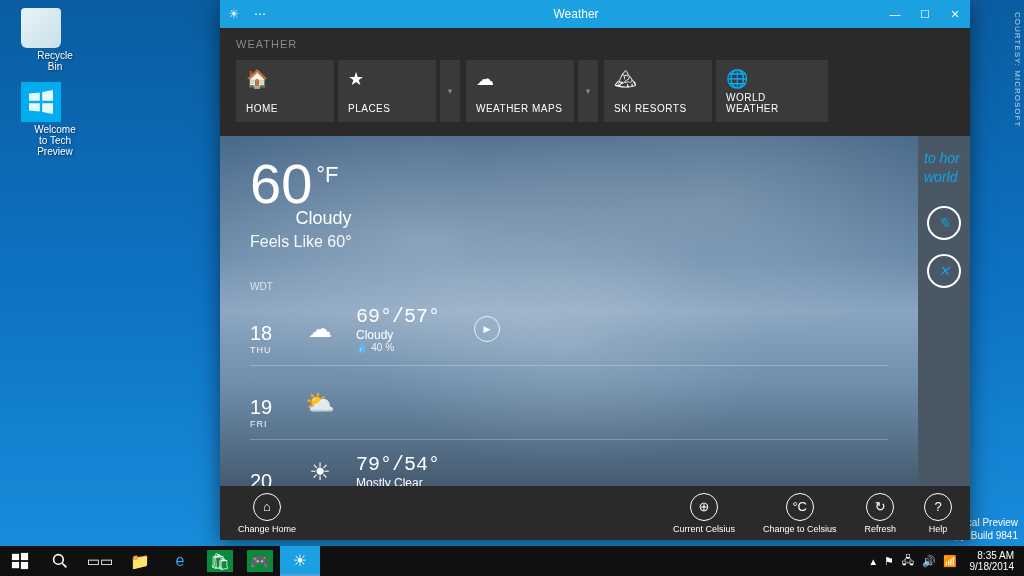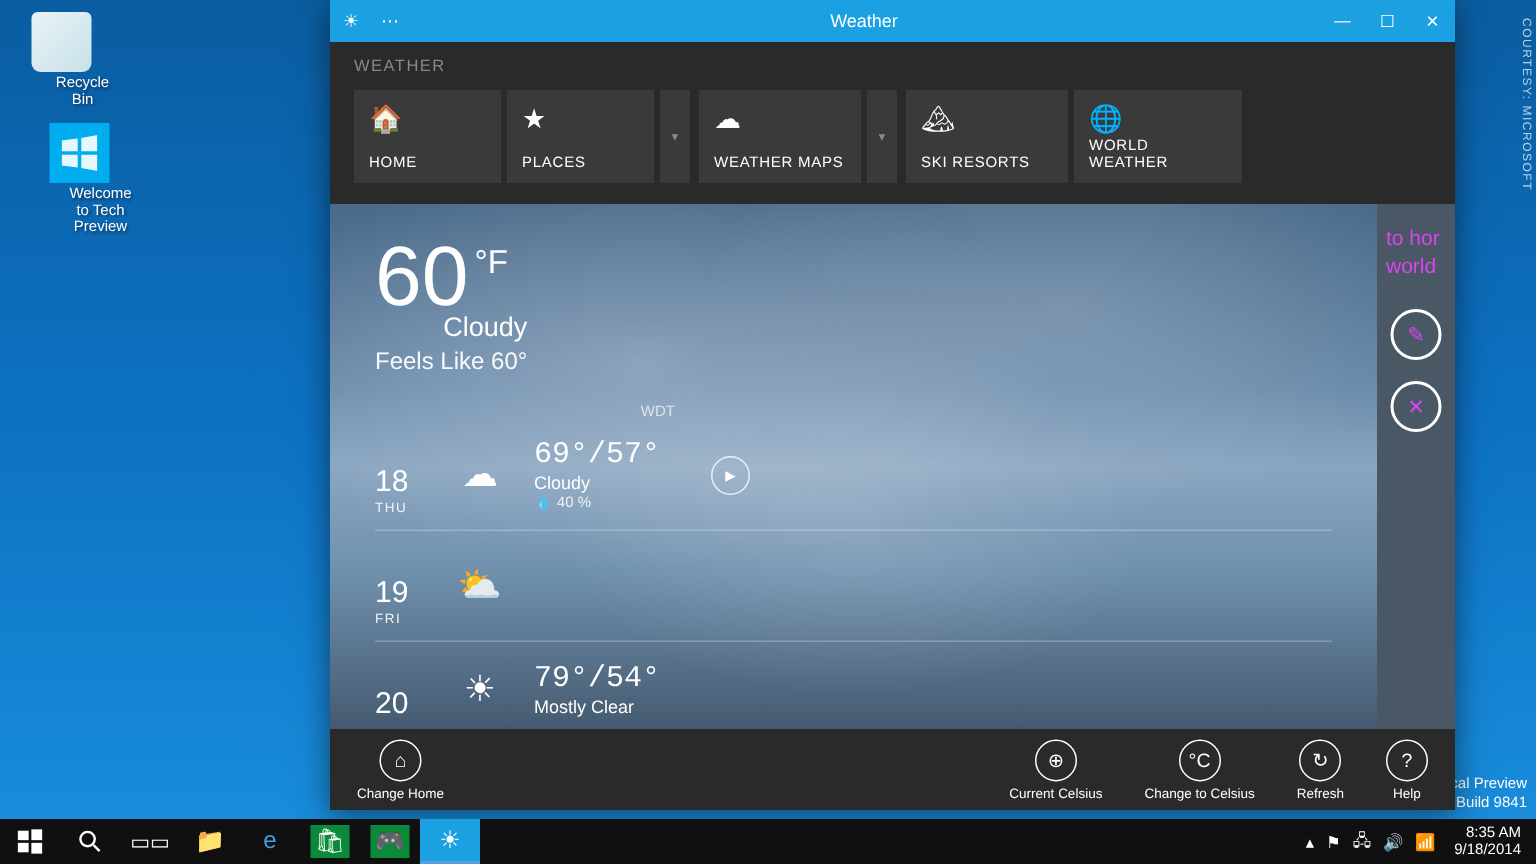--- a/index.html
+++ b/index.html
@@ -53,52 +53,52 @@
     
     .current { display:flex; padding: 20px 30px 10px; align-items:flex-start;text-align:right; }
     .cur-main { }
     .cur-temp { font-size: 56px; font-weight:200; display:flex; align-items:flex-start; line-height:1; }
     .cur-temp .unit { font-size: 22px; margin-top:8px; margin-left:4px; font-weight:300; }
     .cur-cond { font-size: 18px; font-weight:300; margin-top:-4px; }
     .cur-feels { font-size: 16px; margin-top:4px; opacity:0.95; }
     .cur-details { margin-left: 40px; padding-top:12px; font-size:11px; }
     .cur-details .dt { opacity:0.7; margin-bottom:2px; }
     .cur-details .dv { margin-bottom:10px; }
-    .col-label { font-size:10px; text-align:right; opacity:0.7; margin-top:8px; }
+    .col-label { font-size:10px; opacity:0.7; margin-top:20px; }
     
     .forecast { padding: 0 30px; }
     .fc-row { display:flex; align-items:center; border-top:1px solid rgba(255,255,255,0.25); padding:10px 0; gap:14px; }
     .fc-row:first-child { border-top:none; }
     .fc-date { width:34px; }
     .fc-date .d-num { font-size:20px; font-weight:300;margin-top:20px; }
     .fc-date .d-day { font-size:9px; letter-spacing:1px; opacity:0.9; }
     .fc-icon { width:44px; font-size:24px; text-align:center; }
     .fc-info { }
     .fc-info .temps { font-size:20px;font-family:Liberation Mono, monospace; }
     .fc-info .cond { font-size:12px; }
     .fc-info .precip { font-size:10px; opacity:0.85; }
     .play-btn { margin-left:20px; width:26px; height:26px; border:1.5px solid rgba(255,255,255,0.8); border-radius:50%; display:flex; align-items:center; justify-content:center; font-size:9px; }
     
-    .side-panel { width:52px; background: rgba(80,95,110,0.85); padding:14px 6px; color:#d946ef; position:relative; }
+    .side-panel { width:52px; background: rgba(80,95,110,0.85); padding:14px 6px; color:#0ea5e9; position:relative;font-style:italic; }
     .side-text { font-size:14px; line-height:1.2; margin-bottom:20px; overflow:hidden; white-space:nowrap; }
     .side-btn { width:34px; height:34px; border:2px solid white; border-radius:50%; margin: 14px auto; display:flex; align-items:center; justify-content:center; font-size:14px; }
     
     .bottom-bar { height:54px; background:#2a2a2a; display:flex; align-items:center; padding:0 18px; gap:28px; color:white; }
     .bb-item { display:flex; flex-direction:column; align-items:center; font-size:9px; gap:3px; }
     .bb-item .circ { width:28px; height:28px; border:1.5px solid white; border-radius:50%; display:flex; align-items:center; justify-content:center; font-size:13px; }
     .bb-spacer { flex:1; }
   </style>
 </head>
 <body>
 
 <div class="desktop-icon" style="top:8px; left:6px;">
   <div class="icon bin-icon"></div>
   <div class="label">Recycle Bin</div>
 </div>
-<div class="desktop-icon" style="top:82px; left:18px;">
+<div class="desktop-icon" style="top:82px; left:6px;">
   <div class="icon win-tile"></div>
   <div class="label">Welcome to Tech Preview</div>
 </div>
 
 <div class="courtesy">COURTESY: MICROSOFT</div>
 
 <div class="watermark">
   <div>Windows Technical Preview</div>
   <div>Evaluation copy. Build 9841</div>
 </div>

